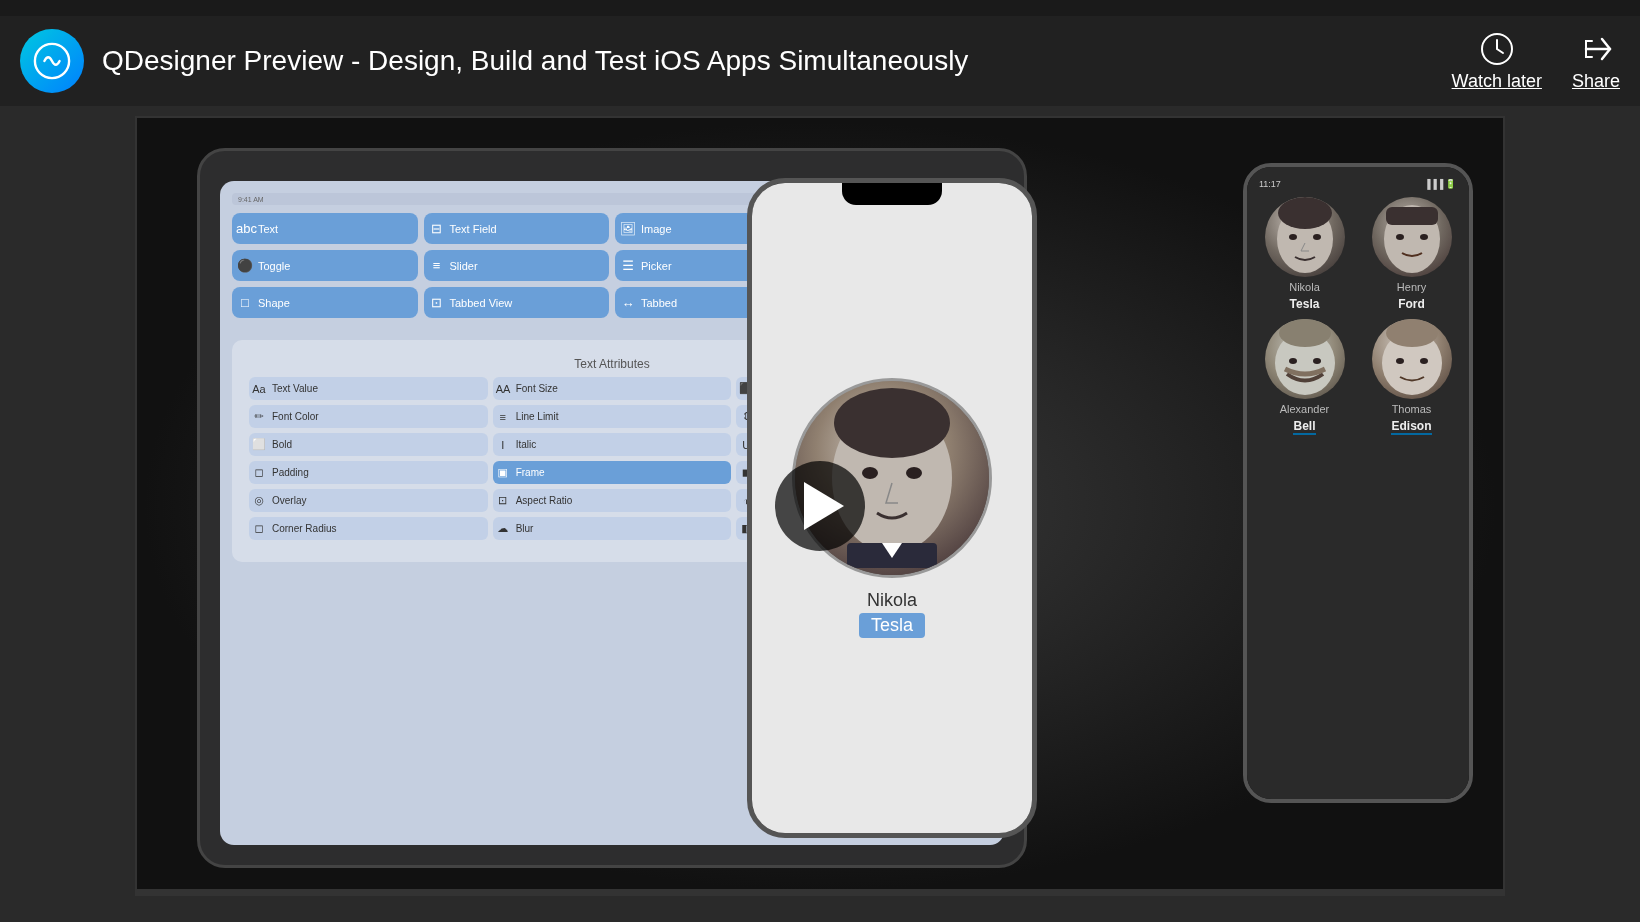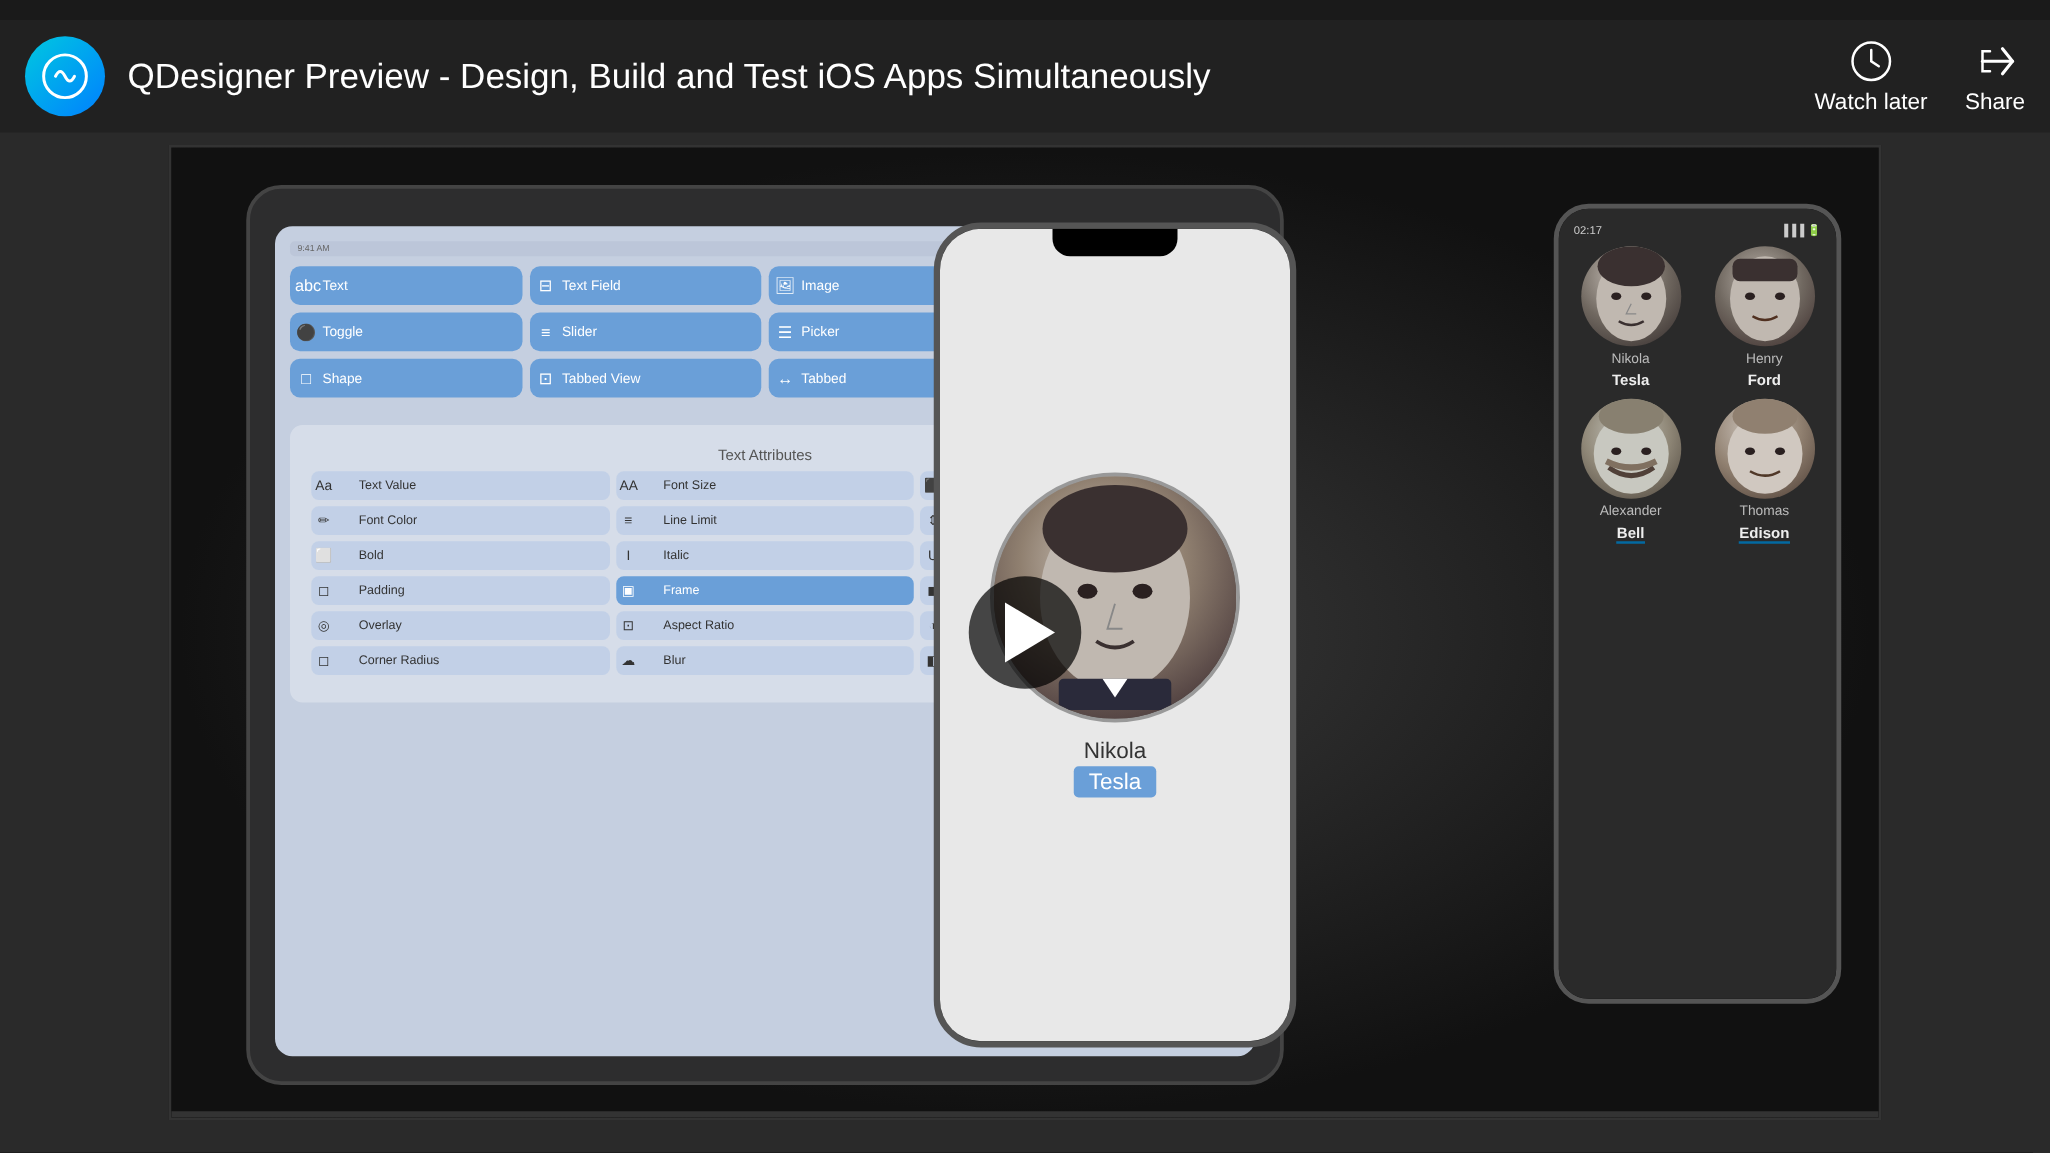--- a/index.html
+++ b/index.html
@@ -61,20 +61,21 @@
       cursor: pointer;
       color: #ffffff;
     }
     .action-btn svg {
       width: 36px;
       height: 36px;
     }
     .action-btn span {
       font-size: 18px;
       color: #ffffff;
+      text-decoration: underline;
     }
 
     
     .video-area {
       position: absolute;
       top: 90px;
       left: 0; right: 0;
       bottom: 0;
       background: #2a2a2a;
       display: flex;
@@ -165,21 +166,21 @@
       grid-template-columns: repeat(3, 1fr);
       gap: 5px;
       margin-bottom: 5px;
     }
     .attr-btn {
       background: rgba(180,200,230,0.6);
       border-radius: 6px;
       padding: 5px 3px;
       display: flex;
       align-items: center;
-      gap: 21px;
+      gap: 6px;
       font-size: 10px;
       color: #333;
       cursor: pointer;
     }
     .attr-btn.highlighted {
       background: #6a9fd8;
       color: #fff;
     }
     .attr-icon {
       font-size: 11px;
@@ -599,21 +600,21 @@
       </div>
     </div>
 
     <div class="play-overlay">
       <div class="play-btn"></div>
     </div>
 
     <div class="phone-right">
       <div class="phone-right-screen">
         <div class="phone-right-status">
-          <span>02:17</span>
+          <span>11:17</span>
           <span>▐▐▐ 🔋</span>
         </div>
         <div class="inventors-grid">
 
           <div class="inventor-item">
             <div class="inventor-avatar av-tesla">
               <svg width="76" height="80" viewBox="0 0 76 80">
                 <ellipse cx="38" cy="42" rx="28" ry="34" fill="#c0b8b0"></ellipse>
                 <ellipse cx="38" cy="16" rx="27" ry="16" fill="#3a3030"></ellipse>
                 <ellipse cx="26" cy="40" rx="4" ry="3" fill="#2a2020"></ellipse>

